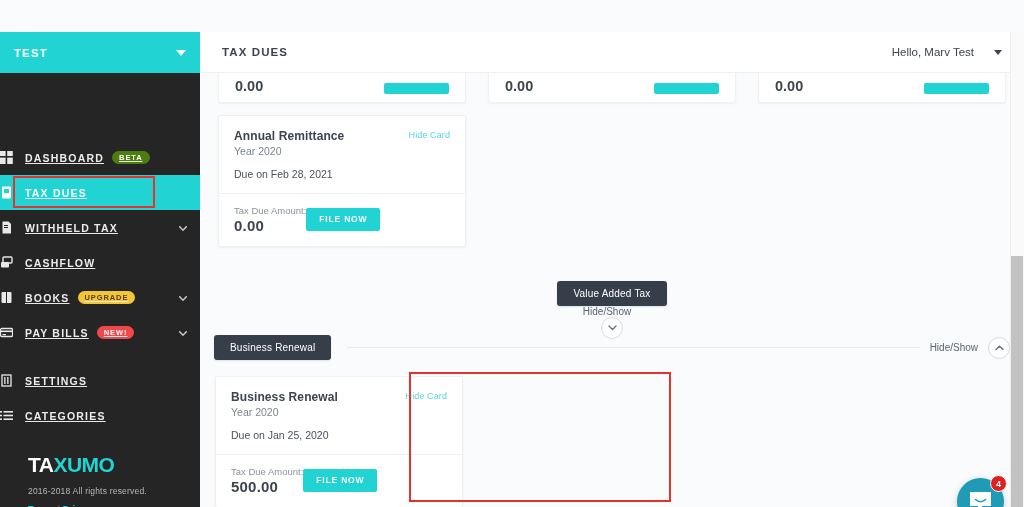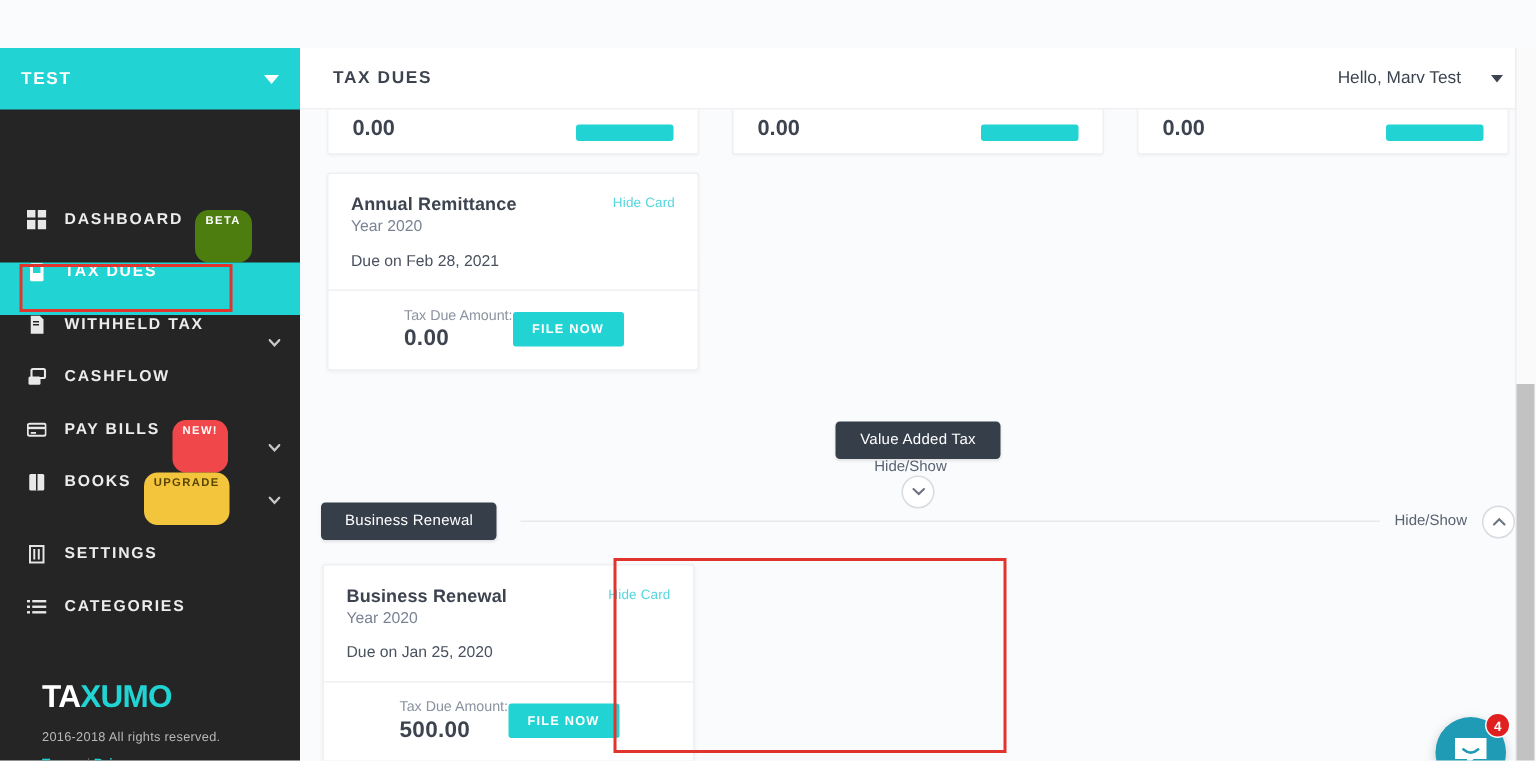--- a/index.html
+++ b/index.html
@@ -34,24 +34,24 @@
     width: 0; height: 0;
     border-left: 5px solid transparent;
     border-right: 5px solid transparent;
     border-top: 6px solid #ffffff;
   }
 
   .nav-spacer { height: 67px; }
 
   .nav-item {
     height: 35px;
-    display: flex; 
-    padding-left: 18px;
+    display: flex; align-items: center;
     position: relative;
     color: #e8e8e8;
+    text-decoration: underline;
   }
   .nav-item .nav-label {
     font-size: 10.5px; letter-spacing: 1.2px; font-weight: bold;
     color: #ececec; white-space: nowrap;
   }
   .nav-item.active { background: #22d3d3; }
   .nav-item.active .nav-label { color: #ffffff; }
 
   .nav-icon {
     width: 13px; height: 13px; margin-right: 12px;
@@ -180,21 +180,21 @@
   }
   .card-year { font-size: 10.5px; color: #7b8494; margin-top: 2px; }
   .card-due { font-size: 10.5px; color: #4a525f; margin-top: 11px; }
   .hide-card {
     position: absolute; right: 15px; top: 14px;
     font-size: 9px; color: #55d6de; letter-spacing: 0.1px;
   }
   .card-divider { height: 1px; background: #f0f0f2; }
   .card-bottom {
     padding: 11px 14px 12px 15px;
-    display: flex; align-items: center; justify-content: center;
+    display: flex; align-items: center; justify-content: flex-start;
   }
   .due-label { font-size: 9.5px; color: #8b93a0; }
   .due-amount {
     font-size: 15px; font-weight: bold; color: #3d4450;
     margin-top: 1px; letter-spacing: 0.2px;
   }
   .file-now {
     background: #22d3d3; color: #ffffff;
     font-size: 8.5px; font-weight: bold; letter-spacing: 0.8px;
     border: none; border-radius: 2px;
@@ -325,43 +325,43 @@
             <rect x="3" y="1" width="9" height="6" rx="1" fill="none" stroke="#e8e8e8" stroke-width="1.4"></rect>
             <rect x="1" y="6" width="8" height="5.5" rx="1" fill="#e8e8e8"></rect>
           </svg>
       </span>
       <span class="nav-label">CASHFLOW</span>
     </div>
 
     <div class="nav-item">
       <span class="nav-icon">
         <svg width="13" height="13" viewBox="0 0 13 13">
+            <rect x="1.5" y="1" width="10" height="11" rx="1" fill="#e8e8e8"></rect>
+            <rect x="6" y="1" width="1" height="11" fill="#252525"></rect>
+          </svg>
+      </span>
+      <span class="nav-label">BOOKS</span>
+      <span class="badge upgrade">UPGRADE</span>
+      <span class="nav-chevron">
+        <svg width="8" height="6" viewBox="0 0 8 6">
+            <path d="M0.7 0.7 L4 4.2 L7.3 0.7" stroke="#c9c9c9" stroke-width="1.5" fill="none" stroke-linecap="round"></path>
+          </svg>
+      </span>
+    </div>
+
+    <div class="nav-item">
+      <span class="nav-icon">
+        <svg width="13" height="13" viewBox="0 0 13 13">
             <rect x="0.5" y="2.5" width="12" height="8" rx="1.2" fill="none" stroke="#e8e8e8" stroke-width="1.3"></rect>
             <rect x="0.5" y="4.5" width="12" height="1.6" fill="#e8e8e8"></rect>
             <rect x="2.5" y="8" width="3.5" height="1.2" fill="#e8e8e8"></rect>
           </svg>
       </span>
       <span class="nav-label">PAY BILLS</span>
       <span class="badge new">NEW!</span>
-      <span class="nav-chevron">
-        <svg width="8" height="6" viewBox="0 0 8 6">
-            <path d="M0.7 0.7 L4 4.2 L7.3 0.7" stroke="#c9c9c9" stroke-width="1.5" fill="none" stroke-linecap="round"></path>
-          </svg>
-      </span>
-    </div>
-
-    <div class="nav-item">
-      <span class="nav-icon">
-        <svg width="13" height="13" viewBox="0 0 13 13">
-            <rect x="1.5" y="1" width="10" height="11" rx="1" fill="#e8e8e8"></rect>
-            <rect x="6" y="1" width="1" height="11" fill="#252525"></rect>
-          </svg>
-      </span>
-      <span class="nav-label">BOOKS</span>
-      <span class="badge upgrade">UPGRADE</span>
       <span class="nav-chevron">
         <svg width="8" height="6" viewBox="0 0 8 6">
             <path d="M0.7 0.7 L4 4.2 L7.3 0.7" stroke="#c9c9c9" stroke-width="1.5" fill="none" stroke-linecap="round"></path>
           </svg>
       </span>
     </div>
 
     <div class="nav-gap"></div>
 
     <div class="nav-item">

